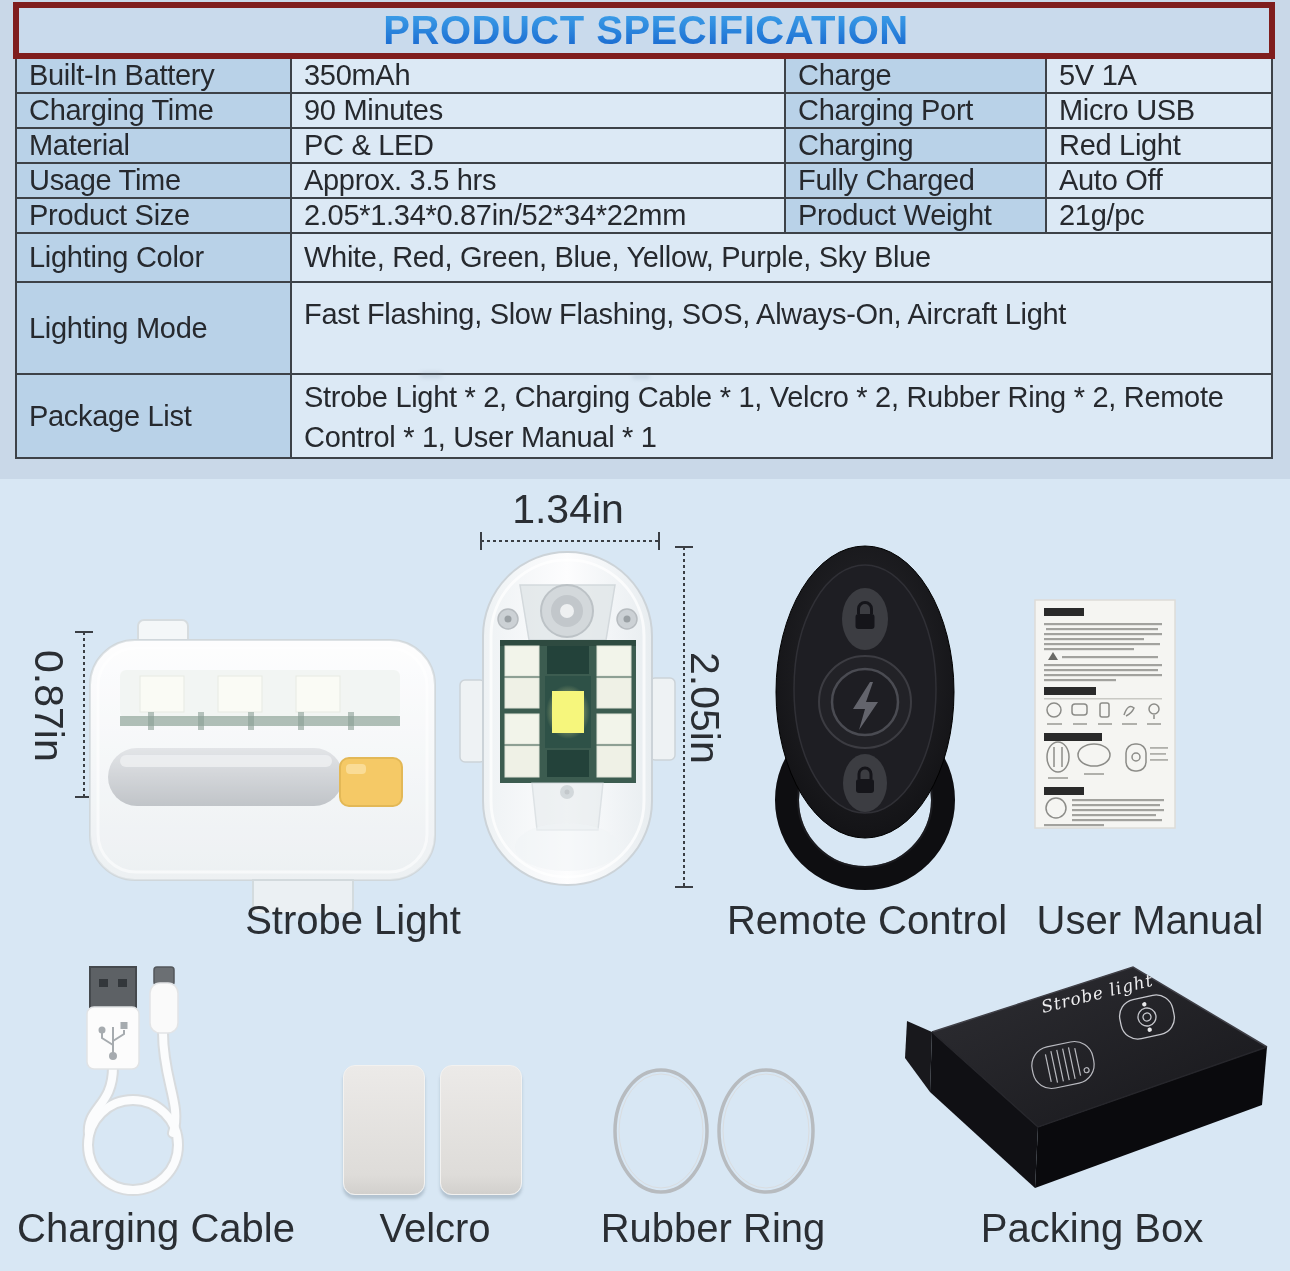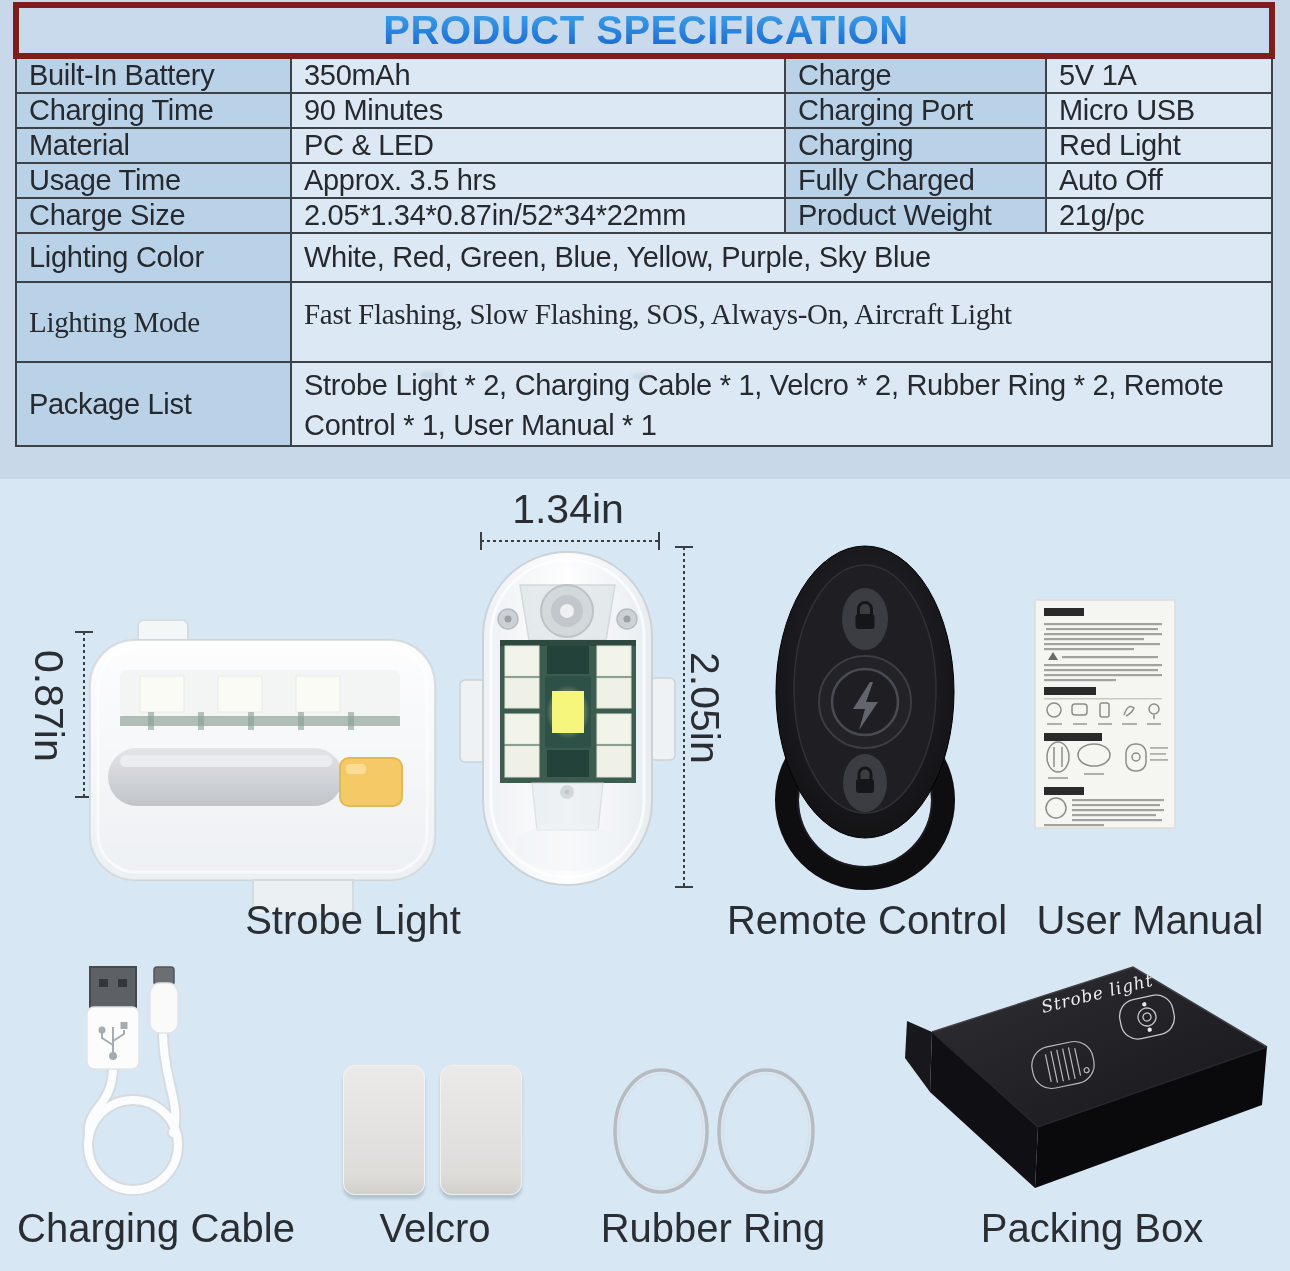--- a/index.html
+++ b/index.html
@@ -15,21 +15,21 @@
   td.lbl{background:#b9d2e8;}
   td.val{background:#dce9f5;}
   tr.title-row td{background:#c9daec;text-align:center;height:40px;border:6px solid #7f1d1d;}
   .title{font-size:40px;font-weight:bold;letter-spacing:0.5px;color:#1b74d6;}
   @supports ((-webkit-background-clip:text) or (background-clip:text)){
     .title{background:linear-gradient(180deg,#41a7ec 0%,#1563cd 100%);
            -webkit-background-clip:text;background-clip:text;color:transparent;}
   }
   tr.r{height:28px;}
   tr.r-color{height:49px;}
-  tr.r-mode{height:80px;font-family:Liberation Serif, serif;}
+  tr.r-mode{height:92px;}
   tr.r-mode td.val{vertical-align:top;padding-top:15px;}
   tr.r-pkg{height:80px;}
   tr.r-pkg td.val{line-height:40px;padding-top:2px;}
 
   .smudge{position:absolute;background:#7f93a6;opacity:.22;filter:blur(2px);border-radius:3px;}
 
   
   .fig{position:absolute;}
   .caption{position:absolute;transform:translateX(-50%);white-space:nowrap;
            font-size:40px;color:#2a2e33;}
@@ -78,21 +78,21 @@
       <td class="lbl">Charging</td>
       <td class="val">Red Light</td>
     </tr>
     <tr class="r">
       <td class="lbl">Usage Time</td>
       <td class="val">Approx. 3.5 hrs</td>
       <td class="lbl">Fully Charged</td>
       <td class="val">Auto Off</td>
     </tr>
     <tr class="r">
-      <td class="lbl">Charge Size</td>
+      <td class="lbl">Product Size</td>
       <td class="val">2.05*1.34*0.87in/52*34*22mm</td>
       <td class="lbl">Product Weight</td>
       <td class="val">21g/pc</td>
     </tr>
     <tr class="r-color">
       <td class="lbl">Lighting Color</td>
       <td class="val" colspan="3">White, Red, Green, Blue, Yellow, Purple, Sky Blue</td>
     </tr>
     <tr class="r-mode">
       <td class="lbl">Lighting Mode</td>

